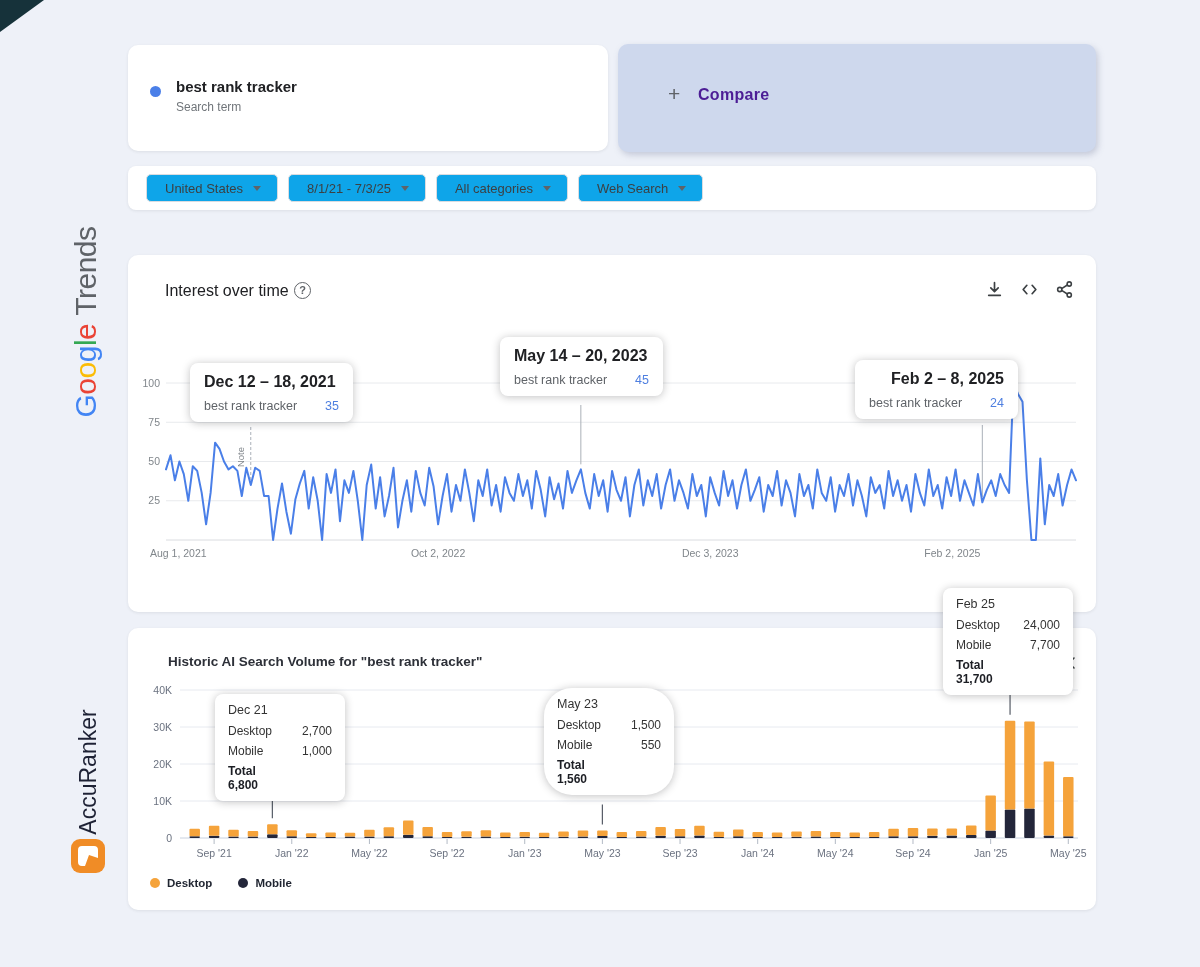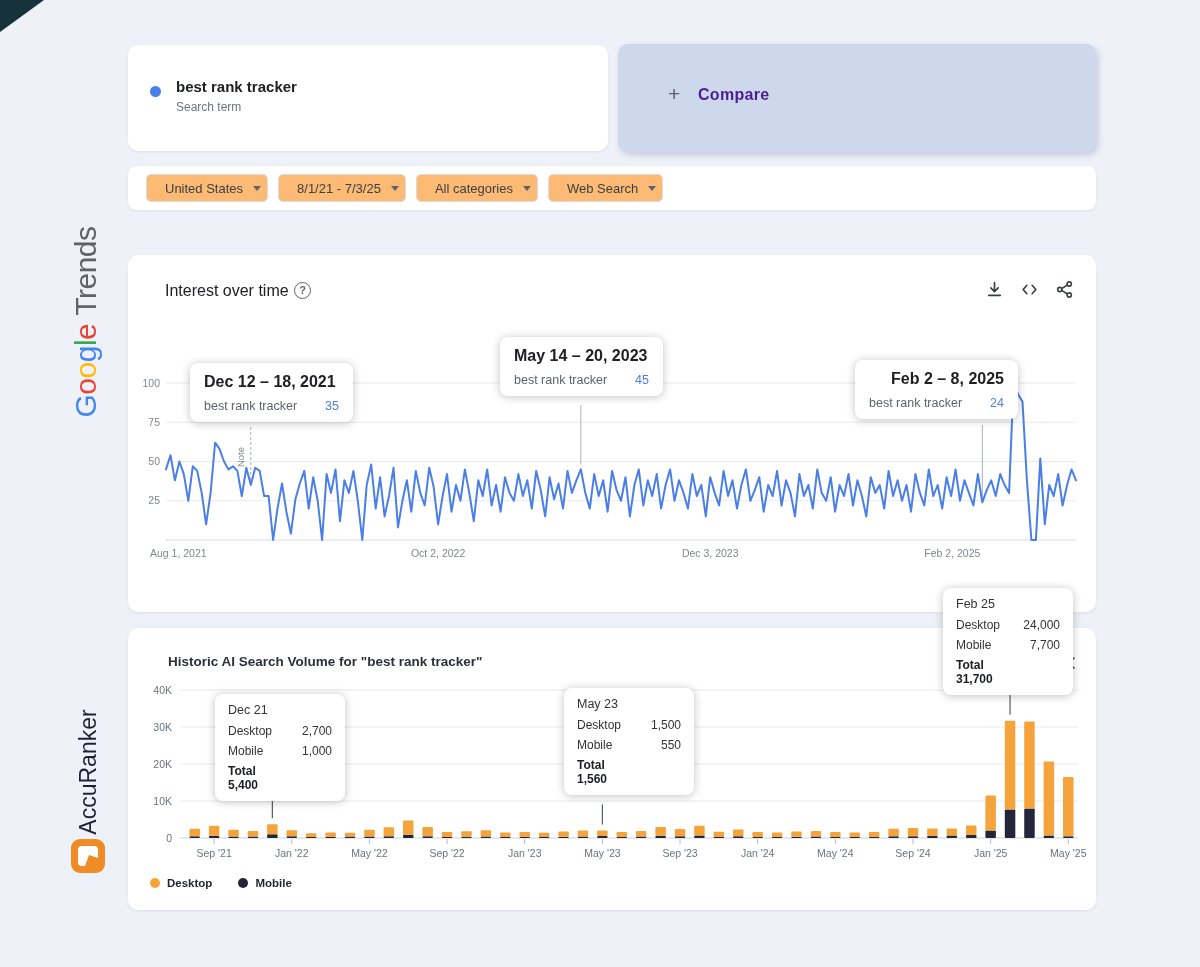--- a/index.html
+++ b/index.html
@@ -25,22 +25,22 @@
   .term-dot { position:absolute; left:22px; top:41px; width:11px; height:11px; border-radius:50%; }
   .term-title { position:absolute; left:48px; top:33px; font-size:15px; font-weight:700; color:#202124; }
   .term-sub { position:absolute; left:48px; top:55px; font-size:12px; color:#70757a; }
 
   .compare-card { position:absolute; left:618px; top:44px; width:478px; height:108px; border-radius:10px;
     background:#ced8ed; box-shadow:2px 3px 6px rgba(120,130,160,.35); cursor:pointer; }
   .compare-plus { position:absolute; left:50px; top:38px; font-size:21px; color:#5f6368; font-weight:400; }
   .compare-label { position:absolute; left:80px; top:42px; font-size:16px; color:#4c1d95; letter-spacing:.3px;font-weight:bold; }
 
   .filters-bar { left:128px; top:166px; width:968px; height:44px; border-radius:8px; display:flex; align-items:center; gap:10px; padding-left:18px; }
-  .pill { display:flex; align-items:center; gap:10px; border:1px solid #dadce0; border-radius:5px; background:#fdba74;
-    height:28px; padding:0 6px 0 18px; font-size:13px; color:#3c4043; font-weight:500; cursor:pointer; }
+  .pill { display:flex; align-items:center; gap:10px; border:1px solid #dadce0; border-radius:5px; background:#0ea5e9;
+    height:28px; padding:0 16px 0 18px; font-size:13px; color:#3c4043; font-weight:500; cursor:pointer; }
   .caret { width:0; height:0; border-left:4.5px solid transparent; border-right:4.5px solid transparent; border-top:5px solid #5f6368; }
 
   .trends-card { left:128px; top:255px; width:968px; height:357px; }
   .trends-title { position:absolute; left:37px; top:27px; font-size:16px; color:#202124;text-align:right; }
   .help-icon { position:absolute; left:166px; top:27px; width:17px; height:17px; border:1.4px solid #5f6368; border-radius:50%;
     font-size:11px; color:#5f6368; text-align:center; line-height:15px; font-weight:700; cursor:pointer; }
   .hdr-icons { position:absolute; right:22px; top:25px; display:flex; gap:16px; }
   .hdr-icons svg { cursor:pointer; }
 
   .chart-svg { position:absolute; }
@@ -62,21 +62,21 @@
   .legend { position:absolute; left:22px; top:249px; display:flex; align-items:center; gap:26px; }
   .legend-item { display:flex; align-items:center; gap:7px; font-size:11.5px; font-weight:700; color:#1f2430; }
   .legend-dot { width:10px; height:10px; border-radius:50%; }
 
   .ttip-bar { padding:9px 13px 9px 13px; width:130px; }
   .ttip-bar .tdate { font-size:12.5px; color:#333; margin-bottom:7px; }
   .ttip-bar .trow { display:flex; justify-content:space-between; font-size:12px; color:#333; margin-bottom:6px; }
   .ttip-bar .trow:last-child { margin-bottom:0;flex-direction:column; }
   .ttip-bar .bold { font-weight:700; color:#1c1e24; }
   .tb-1 { left:215px; top:694px; }
-  .tb-2 { left:564px; top:688px; }
+  .tb-2 { left:544px; top:688px;border-radius:28px; }
   .tb-3 { left:943px; top:588px; }
 </style>
 </head>
 <body>
 
 <div id="page">
 
   <div class="corner"></div>
 
   <div class="vlabel gt-label">
@@ -335,21 +335,21 @@
     <div class="trow">
         <span>Desktop</span>
         <span>2,700</span>
       </div>
     <div class="trow">
         <span>Mobile</span>
         <span>1,000</span>
       </div>
     <div class="trow bold">
         <span>Total</span>
-        <span>5,400</span>
+        <span>6,800</span>
       </div>
   </div>
   <div class="ttip ttip-bar tb-2">
     <div class="tdate">May 23</div>
     <div class="trow">
         <span>Desktop</span>
         <span>1,500</span>
       </div>
     <div class="trow">
         <span>Mobile</span>

